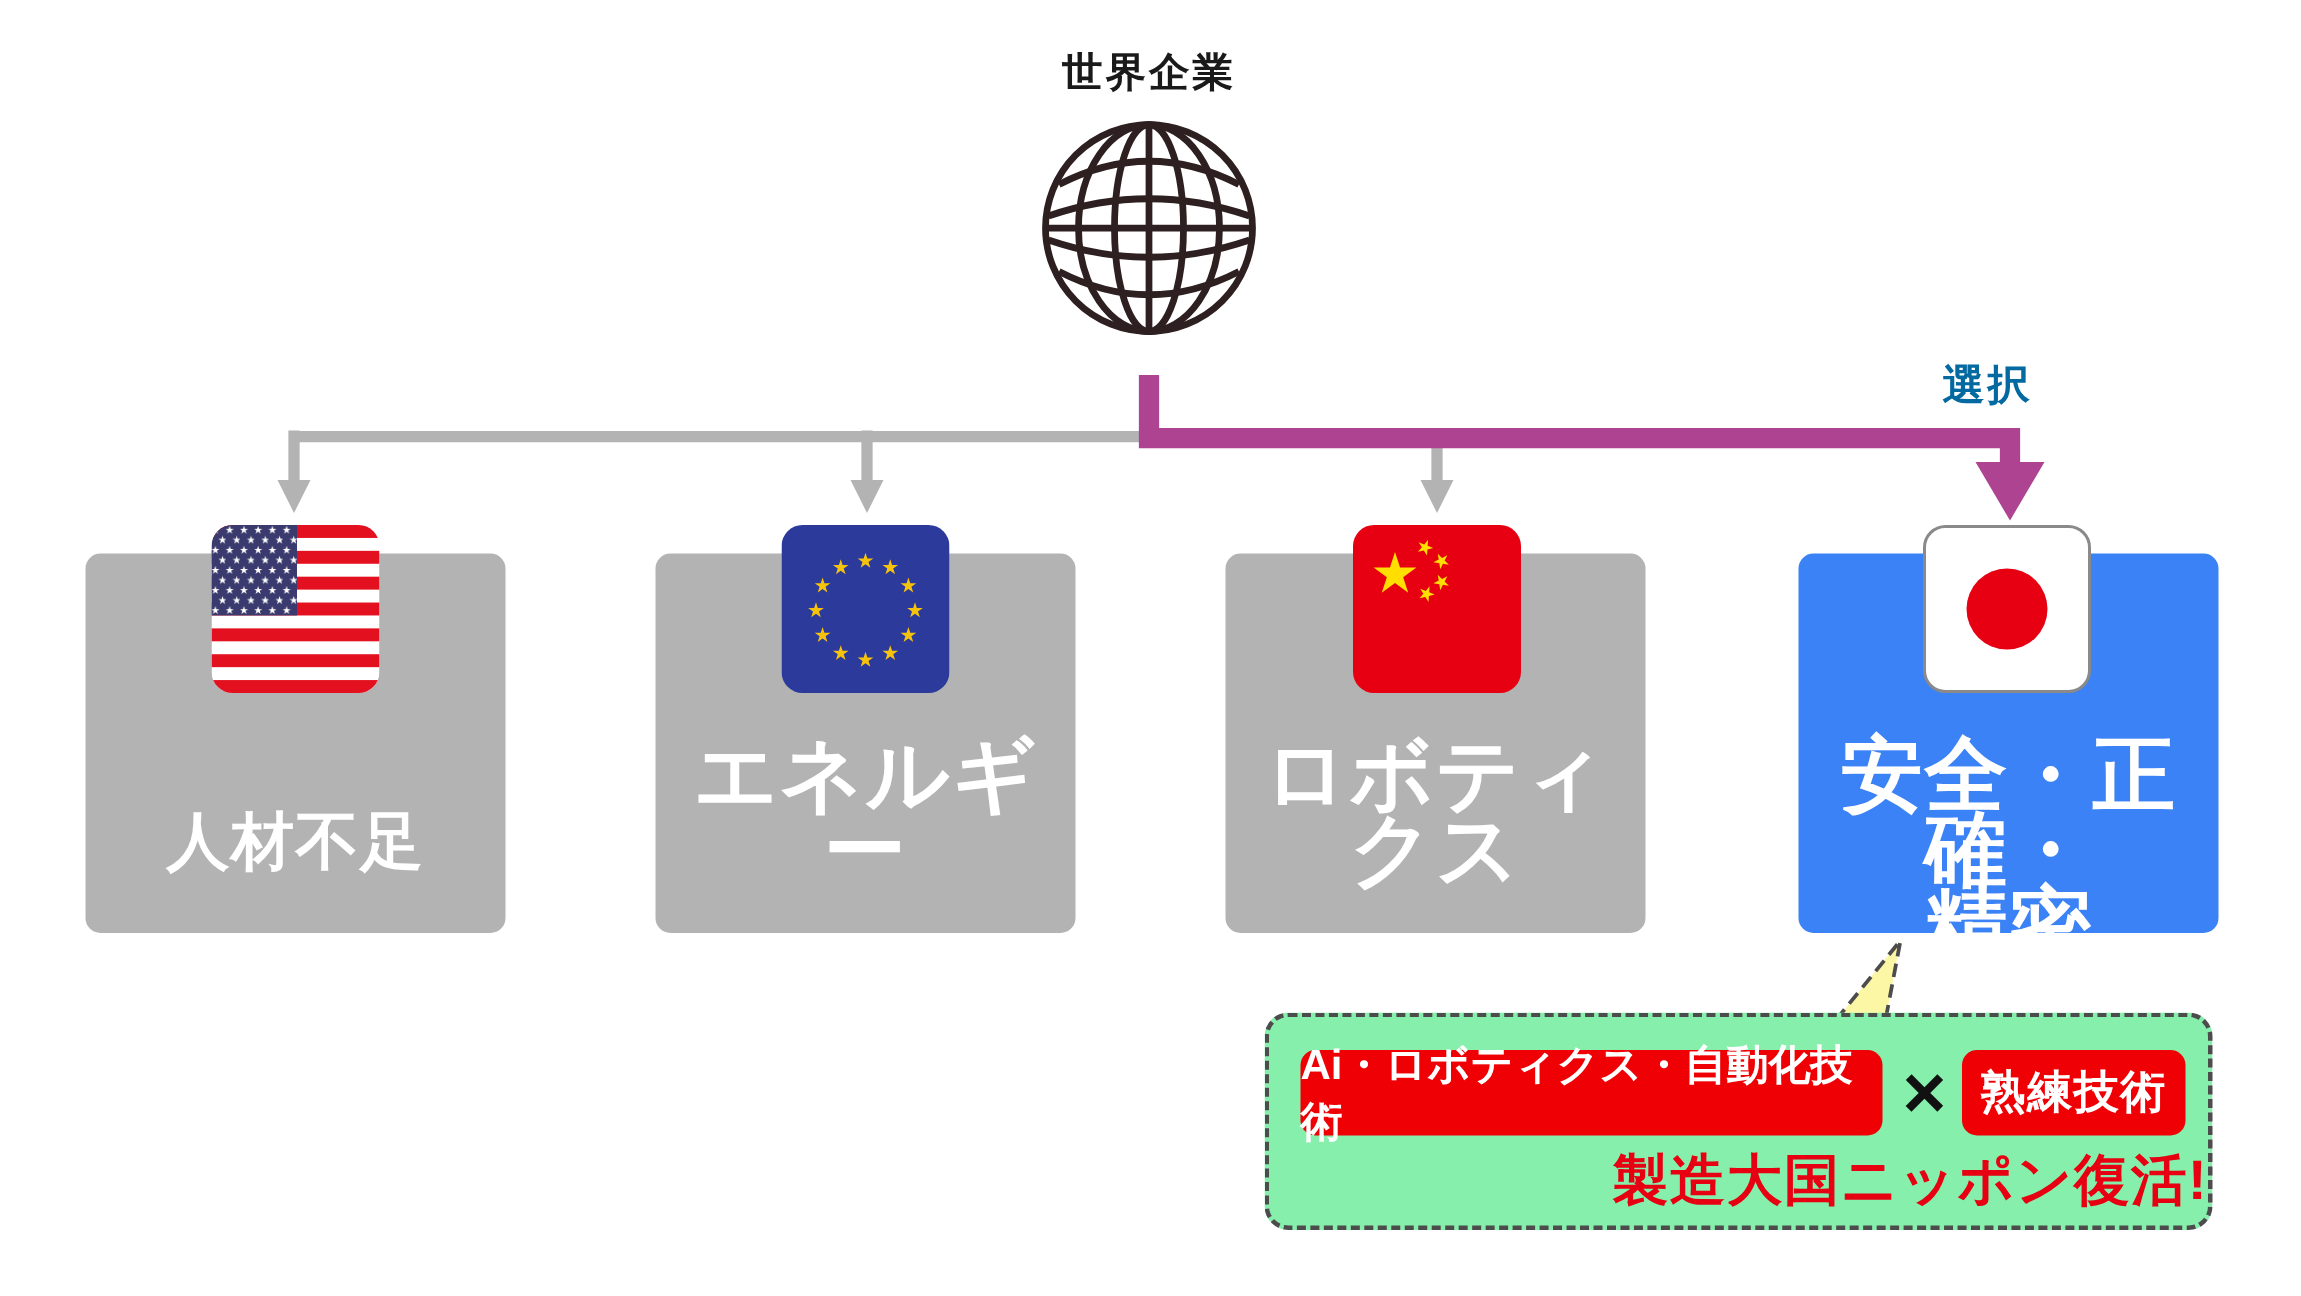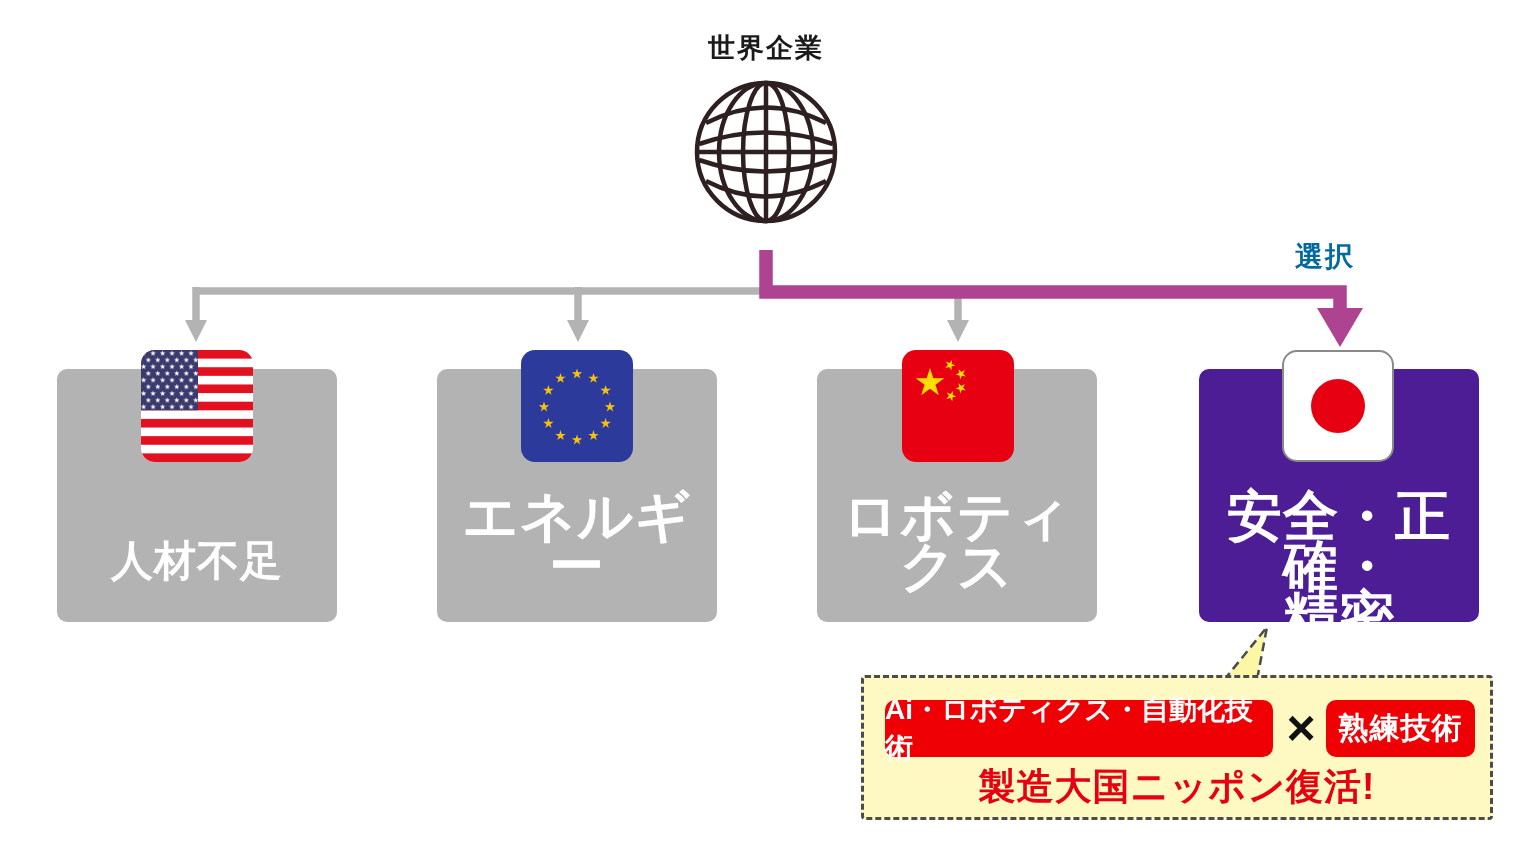--- a/index.html
+++ b/index.html
@@ -23,53 +23,52 @@
   }
 
   
   .overlay{left:0;top:0;z-index:1;}
 
   
   .card{
     top:369px;width:280px;height:253px;border-radius:10px;
     background:#b3b3b3;z-index:2;
   }
-  .card.hl{background:#4c1d95;}
+  .card.hl{background:#3b82f6;}
   .c1{left:57px;} .c2{left:437px;} .c3{left:817px;} .c4{left:1199px;}
   .card-label{
     position:absolute;left:0;right:0;top:122px;text-align:center;
     color:#ffffff;font-weight:700;font-size:55px;line-height:50px;letter-spacing:1px;
   }
   .card-label.single{top:147px;font-size:42px;margin-top:20px;}
   .card-label span{display:block;}
 
   
   .flag{top:350px;width:112px;height:112px;z-index:3;}
   .f1{left:141px;} .f2{left:521px;} .f3{left:902px;} .f4{left:1282px;}
 
   
   .bubble{
     left:843px;top:675px;width:632px;height:145px;z-index:4;
-    background:#fef9c3;border:3px dashed #4c4c4c;border-radius:4px;
+    background:#86efac;border:3px dashed #4c4c4c;border-radius:16px;
     box-sizing:border-box;
-    margin-left:18px;
   }
   .pill{
     position:absolute;top:22px;height:57px;background:#ee0005;border-radius:10px;
     color:#fff;font-weight:700;display:flex;align-items:center;justify-content:center;
   }
   .pill1{left:21px;width:388px;font-size:28px;}
   .pill2{left:462px;width:149px;font-size:30px;letter-spacing:1px;}
   .times{
     position:absolute;left:412px;top:18px;width:50px;height:64px;
     display:flex;align-items:center;justify-content:center;
     color:#111;font-size:50px;font-weight:700;
   }
   .caption{
-    position:absolute;left:0;right:0;top:84px;text-align:center;
+    position:absolute;left:0;right:0;top:84px;text-align:right;
     color:#e60012;font-size:37px;font-weight:700;letter-spacing:1px;
   }
 </style>
 </head>
 <body>
 
 <div class="canvas">
 
   <svg width="0" height="0" style="position:absolute" aria-hidden="true">
     <defs>

